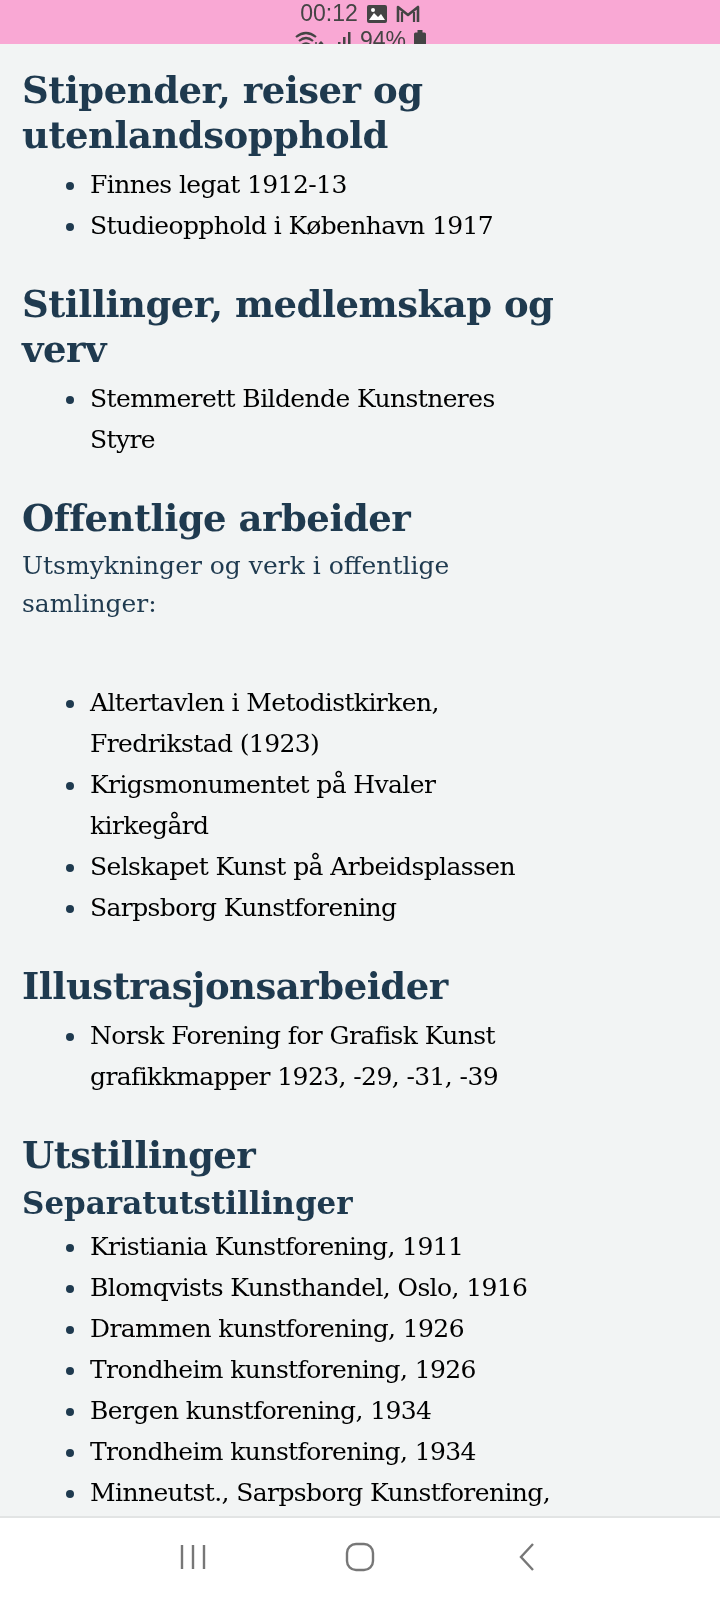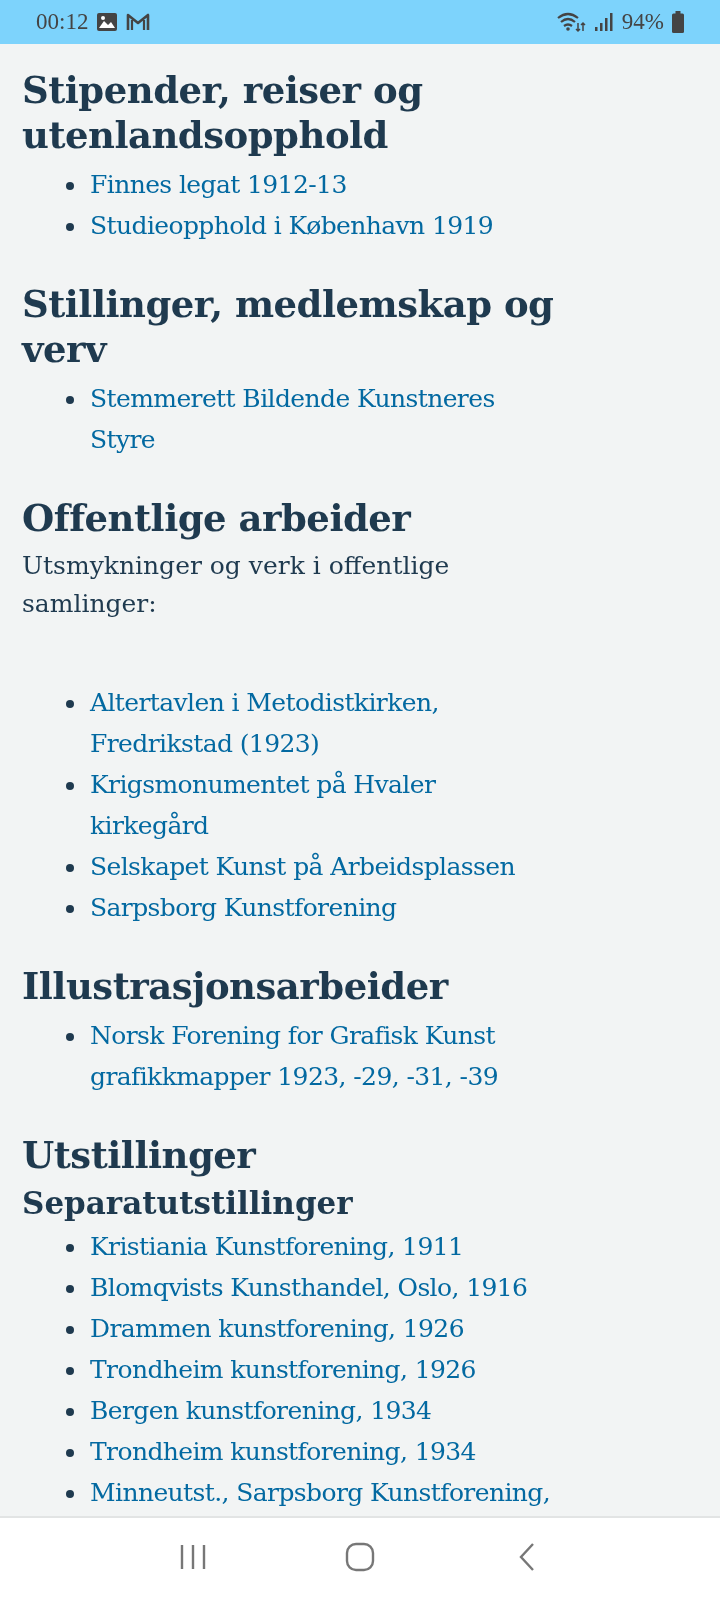--- a/index.html
+++ b/index.html
@@ -4,25 +4,25 @@
   <style>
     * { box-sizing: border-box; margin: 0; padding: 0; }
     html, body {
       width: 720px; height: 1600px; overflow: hidden;
       background: #f2f4f4;
     }
     body { position: relative; font-family: "DejaVu Serif", "Liberation Serif", serif; color: #1f3a4f; }
 
     .status-bar {
       position: absolute; top: 0; left: 0; width: 720px; height: 44px;
-      background: #7dd3fc;
+      background: #f9a8d4;
       display: flex; align-items: center; justify-content: space-between;
       padding: 0 36px 0 36px;
-      font-family: Liberation Serif, serif;
-      color: #444; font-size: 23px;
+      font-family: Liberation Sans, sans-serif;
+      color: #444; font-size: 23px; flex-direction: column;
     }
     .sb-left, .sb-right { display: flex; align-items: center; gap: 8px; }
     .sb-icon { display: inline-flex; align-items: center; }
 
     .content {
       position: absolute; top: 44px; left: 0; width: 576px; height: 1472px;
       padding: 24px 22px 0 22px;
       background: #f2f4f4;
       overflow: hidden;
     }
@@ -38,21 +38,21 @@
       font-size: 25px; line-height: 38px; color: #1f3a4f;
       margin-bottom: 59px;
     }
     .section h3 {
       font-weight: bold; font-size: 31px; line-height: 42px; color: #1f3a4f;
       margin-top: -2px; margin-bottom: 2px;
     }
     ul.items { list-style: none; padding-left: 44px; }
     ul.items li {
       position: relative; padding-left: 24px;
-      font-size: 25px; line-height: 41px; color: #0369a1;
+      font-size: 25px; line-height: 41px; color: #000000;
       letter-spacing: -0.6px;
     }
     ul.items li::before {
       content: ""; position: absolute; left: 0; top: 18px;
       width: 8px; height: 8px; border-radius: 50%; background: #1f3a4f;
     }
 
     .nav-bar {
       position: absolute; left: 0; top: 1516px; width: 720px; height: 84px;
       background: #ffffff; border-top: 2px solid #e2e4e4;
@@ -109,21 +109,21 @@
     </span>
   </div>
 </div>
 
 <main class="content">
 
   <section class="section">
     <h2>Stipender, reiser og utenlandsopphold</h2>
     <ul class="items">
       <li>Finnes legat 1912-13</li>
-      <li>Studieopphold i København 1919</li>
+      <li>Studieopphold i København 1917</li>
     </ul>
   </section>
 
   <section class="section">
     <h2>Stillinger, medlemskap og verv</h2>
     <ul class="items">
       <li>Stemmerett Bildende Kunstneres Styre</li>
     </ul>
   </section>
 

